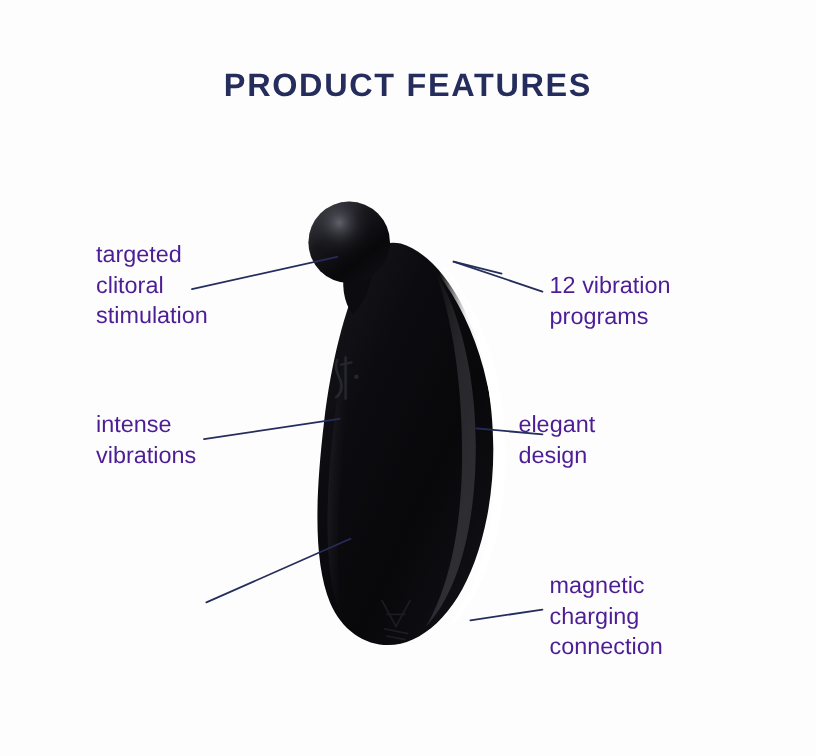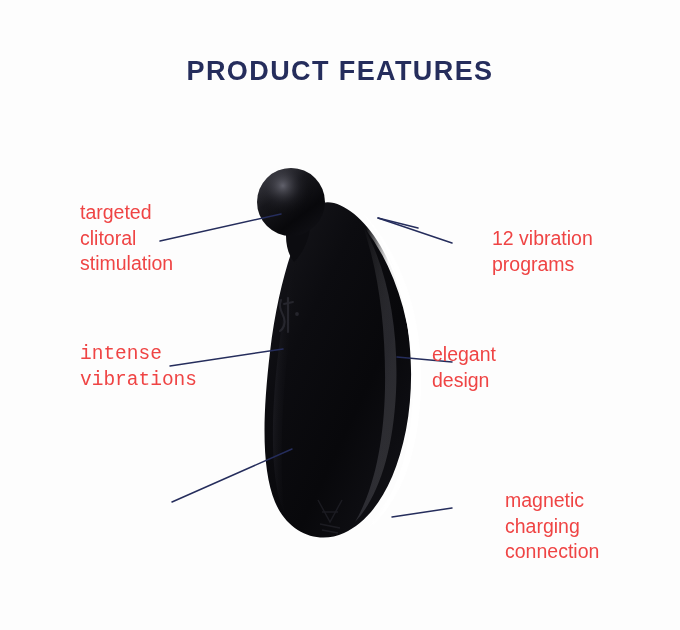--- a/index.html
+++ b/index.html
@@ -31,33 +31,33 @@
     font-size: 27px;
     font-weight: bold;
     letter-spacing: 1.4px;
     color: #252d5c;
     white-space: nowrap;
   }
   .label {
     position: absolute;
     font-size: 19.5px;
     line-height: 25.5px;
-    color: #ef4444;
+    color: #4c1d95;
     white-space: pre-line;
     font-weight: normal;
   }
   .label.left  { text-align: left; }
   .label.right { text-align: left; }
 
   #lbl-targeted   { left: 80px;  top: 200px; }
-  #lbl-intense    { left: 80px;  top: 342px; font-family: Liberation Mono, monospace; }
+  #lbl-intense    { left: 80px;  top: 342px; }
   #lbl-body       { left: 84px;  top: 468px; }
-  #lbl-programs   { left: 458px; top: 226px; margin-left: 34px; }
+  #lbl-programs   { left: 458px; top: 226px; }
   #lbl-elegant    { left: 432px; top: 342px; }
-  #lbl-magnetic   { left: 458px; top: 488px; margin-left: 47px; }
+  #lbl-magnetic   { left: 458px; top: 476px; }
 
   #leaders {
     position: absolute;
     left: 0; top: 0;
     width: 680px;
     height: 630px;
     pointer-events: none;
   }
   #product {
     position: absolute;

